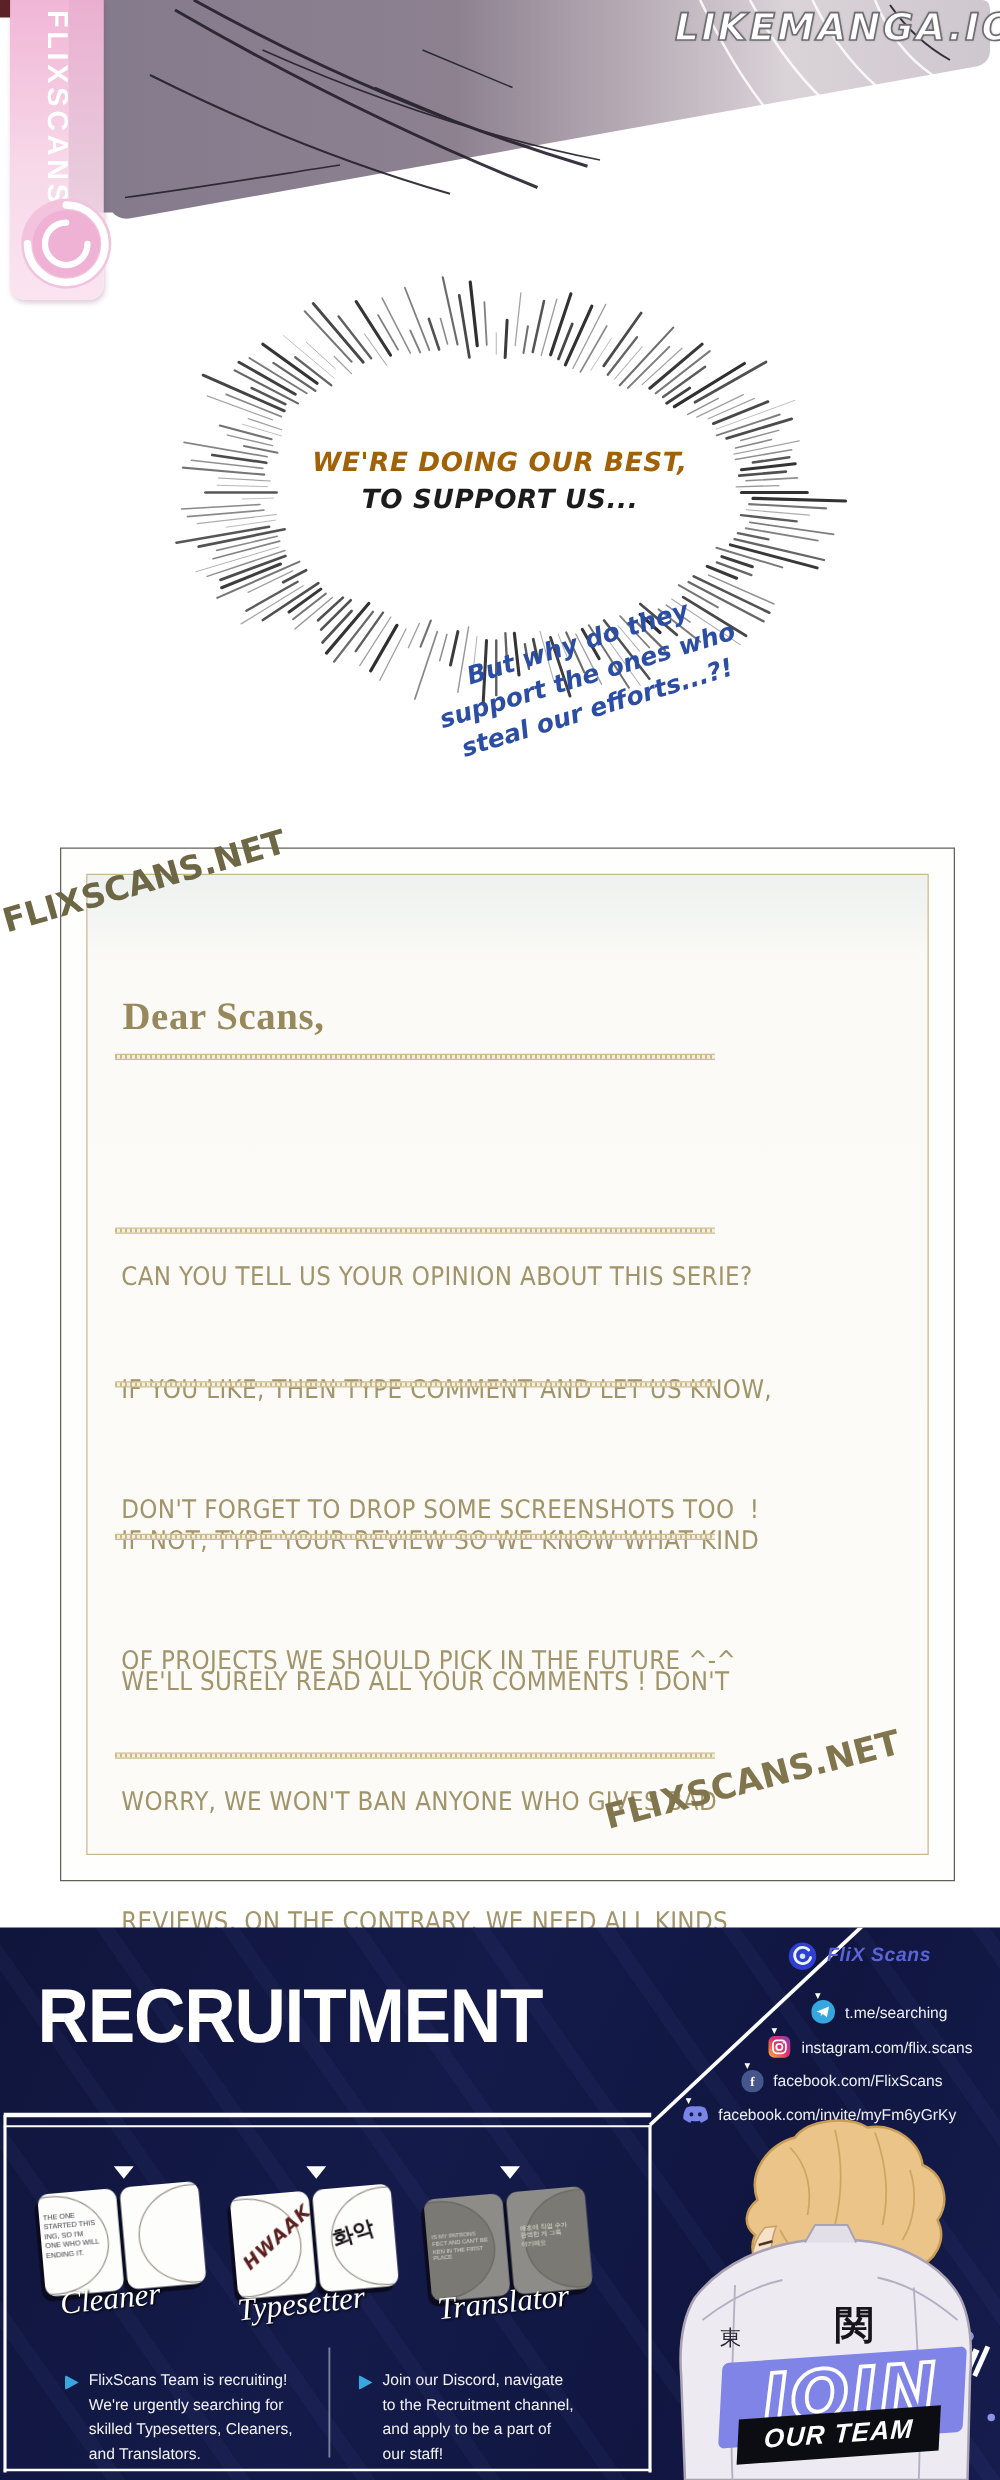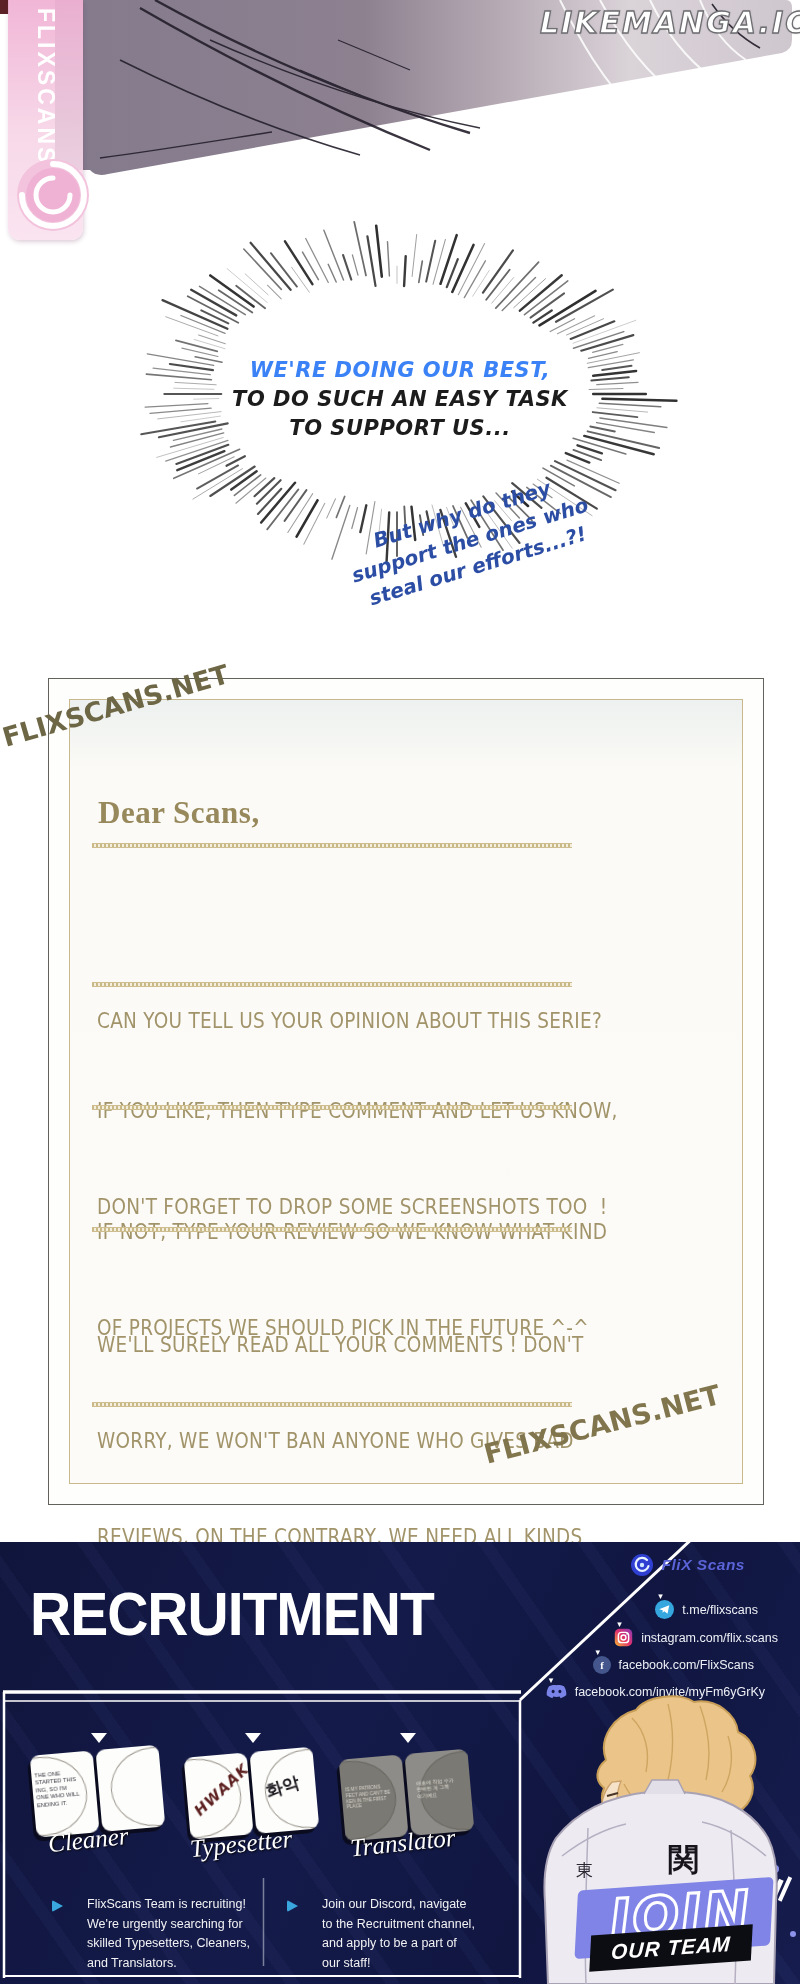--- a/index.html
+++ b/index.html
@@ -13,21 +13,21 @@
   .side-banner{left:8px;top:0;width:75px;height:240px;border-radius:0 0 12px 12px;
     background:linear-gradient(180deg,rgba(240,178,212,.95),rgba(246,211,230,.88) 55%,rgba(250,226,239,.92));
     box-shadow:1px 2px 4px rgba(120,60,100,.25);}
   .side-banner-text{left:24px;top:8px;height:150px;writing-mode:vertical-rl;
     font:bold 23px "Liberation Sans",sans-serif;color:#fff;letter-spacing:3px;}
   .chip{left:0;top:0;width:9px;height:14px;background:#5c2027;}
 
   
   .burst-text{left:100px;top:356px;width:600px;text-align:center;
     font:italic bold 21px/28.8px "DejaVu Sans",sans-serif;color:#1c1c1c;letter-spacing:.5px;}
-  .burst-red{color:#3b82f6;}
+  .burst-red{color:#a16207;}
   .hand{left:315px;top:500px;width:310px;text-align:center;transform:rotate(-17deg);
     font:italic bold 20px/27px "DejaVu Sans",sans-serif;color:#2b4da4;}
 
   
   .letter-outer{left:48px;top:678px;width:716px;height:827px;border:1.6px solid #62615c;background:#fefefc;box-sizing:border-box;}
   .letter-inner{position:absolute;left:20px;top:20px;right:20px;bottom:20px;border:1.6px solid #c9b88b;
     background:linear-gradient(180deg,#edf1ef 0%,#fbfaf6 9%,#fcfbf7 100%);}
   .ltr{font:20.5px/32px "DejaVu Sans",sans-serif;color:#a2946a;letter-spacing:.3px;white-space:pre;
        transform:scaleX(.9);transform-origin:left top;}
   .dear{font:bold 31px "Liberation Serif",serif;color:#97895c;letter-spacing:.5px;}
@@ -51,21 +51,21 @@
   .chl{left:0;} .chr{left:66px;}
   .ch::before{content:'';position:absolute;top:2px;width:86px;height:77px;border:1.2px solid #9a958c;border-radius:50%;}
   .chl::before{left:-34px;} .chr::before{left:12px;}
   .dark .ch{background:#8e8c88;}
   .dark .ch::before{background:#7b7973;border-color:#68665f;}
   .card-tiny{position:absolute;font:5.8px/7.4px "Liberation Sans",sans-serif;color:#3a3a44;white-space:pre;z-index:2;}
   .role-label{font:italic 25px "Liberation Serif",serif;color:#fff;transform:rotate(-6deg);text-shadow:1px 1px 2px #000;}
 
   .play{width:0;height:0;border-left:11px solid #3aa6de;border-top:6px solid transparent;
         border-bottom:6px solid transparent;border-radius:2px;}
-  .bullet-text{font:12.5px/19.5px "Liberation Sans",sans-serif;color:#f2f2f4;white-space:pre;margin-left:16px;}
+  .bullet-text{font:12.5px/19.5px "Liberation Sans",sans-serif;color:#f2f2f4;white-space:pre;}
 
   .badge-purple{left:576px;top:342px;width:196px;height:68px;background:#7f84e6;border-radius:5px;
     transform:rotate(-4deg) skewX(-7deg);z-index:2;}
   .badge-black{left:590px;top:388px;width:162px;height:36px;background:#0c0d13;z-index:4;
     transform:rotate(-4deg) skewX(-7deg);text-align:center;}
   .badge-black span{display:inline-block;font:italic bold 21px/36px "Liberation Sans",sans-serif;
     color:#fff;letter-spacing:1px;}
 </style>
 </head>
 <body>
@@ -275,21 +275,20 @@
         <line x1="602.3" y1="172.0" x2="631.5" y2="167.8" stroke="#161616" stroke-width="2.02" stroke-linecap="round" opacity="0.72"></line>
         <line x1="593.2" y1="177.8" x2="636.1" y2="173.0" stroke="#161616" stroke-width="2.51" stroke-linecap="round" opacity="0.87"></line>
         <line x1="591.4" y1="182.5" x2="628.7" y2="179.3" stroke="#161616" stroke-width="2.11" stroke-linecap="round" opacity="0.75"></line>
         <line x1="596.8" y1="186.6" x2="638.0" y2="184.3" stroke="#161616" stroke-width="1.28" stroke-linecap="round" opacity="0.48"></line>
         <line x1="589.1" y1="191.5" x2="623.0" y2="190.5" stroke="#161616" stroke-width="1.13" stroke-linecap="round" opacity="0.43"></line>
       </g>
   </svg>
 
   <div class="abs burst-text">
     <div class="burst-red">WE'RE DOING OUR BEST,</div>
-    <div>TO DO SUCH AN EASY TASK</div>
     <div>TO SUPPORT US...</div>
   </div>
 
   <div class="abs hand">
     <div>But why do they</div>
     <div>support the ones who</div>
     <div>steal our efforts...?!</div>
   </div>
 
   <div class="abs letter-outer">
@@ -376,21 +375,21 @@
       </svg>
       <span class="brand-label">FliX Scans</span>
     </div>
 
     <div class="abs soc" style="right:42px;top:58px;position:absolute">
       <span class="mk">▾</span>
       <svg width="19" height="19" viewBox="0 0 24 24">
         <circle cx="12" cy="12" r="12" fill="#35a6de"></circle>
         <path d="M5.2,11.8 L18,6.6 L15.8,17.4 L11.8,14.2 L9.6,16.2 L9.7,13.1 Z" fill="#fff"></path>
       </svg>
-      <span>t.me/flixscans</span>
+      <span>t.me/searching</span>
     </div>
     <div class="abs soc" style="right:22px;top:86px;position:absolute">
       <span class="mk">▾</span>
       <svg width="19" height="19" viewBox="0 0 24 24">
         <defs>
             <linearGradient id="ig" x1="0" y1="1" x2="1" y2="0">
           <stop offset="0" stop-color="#f7b733"></stop>
               <stop offset="0.5" stop-color="#e1306c"></stop>
               <stop offset="1" stop-color="#8a3ab9"></stop>
         </linearGradient>

